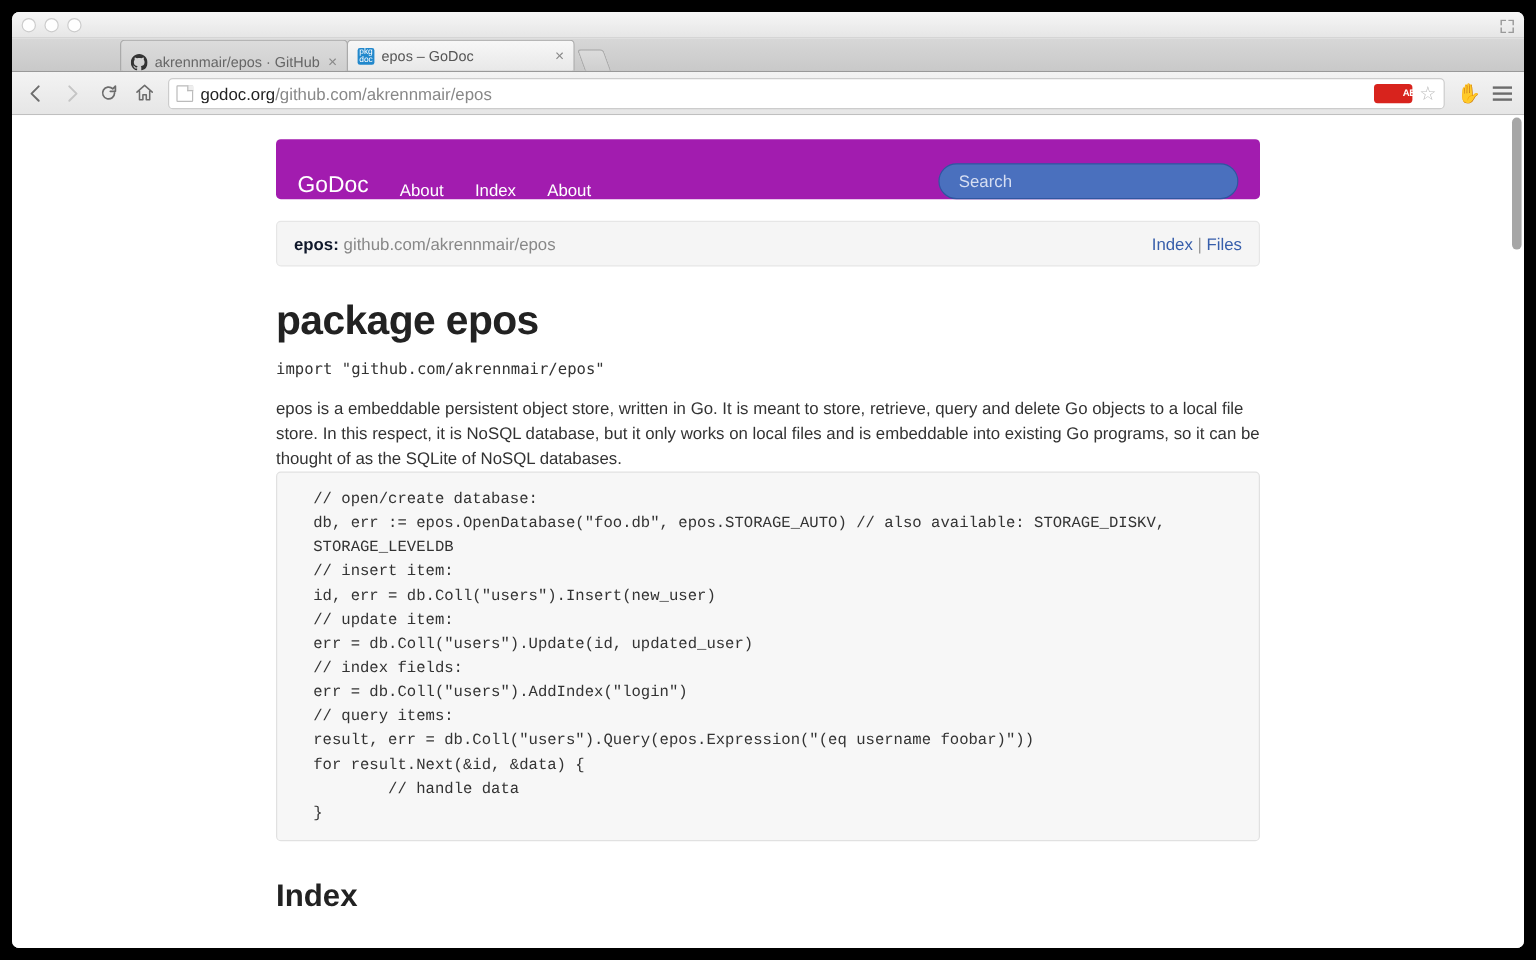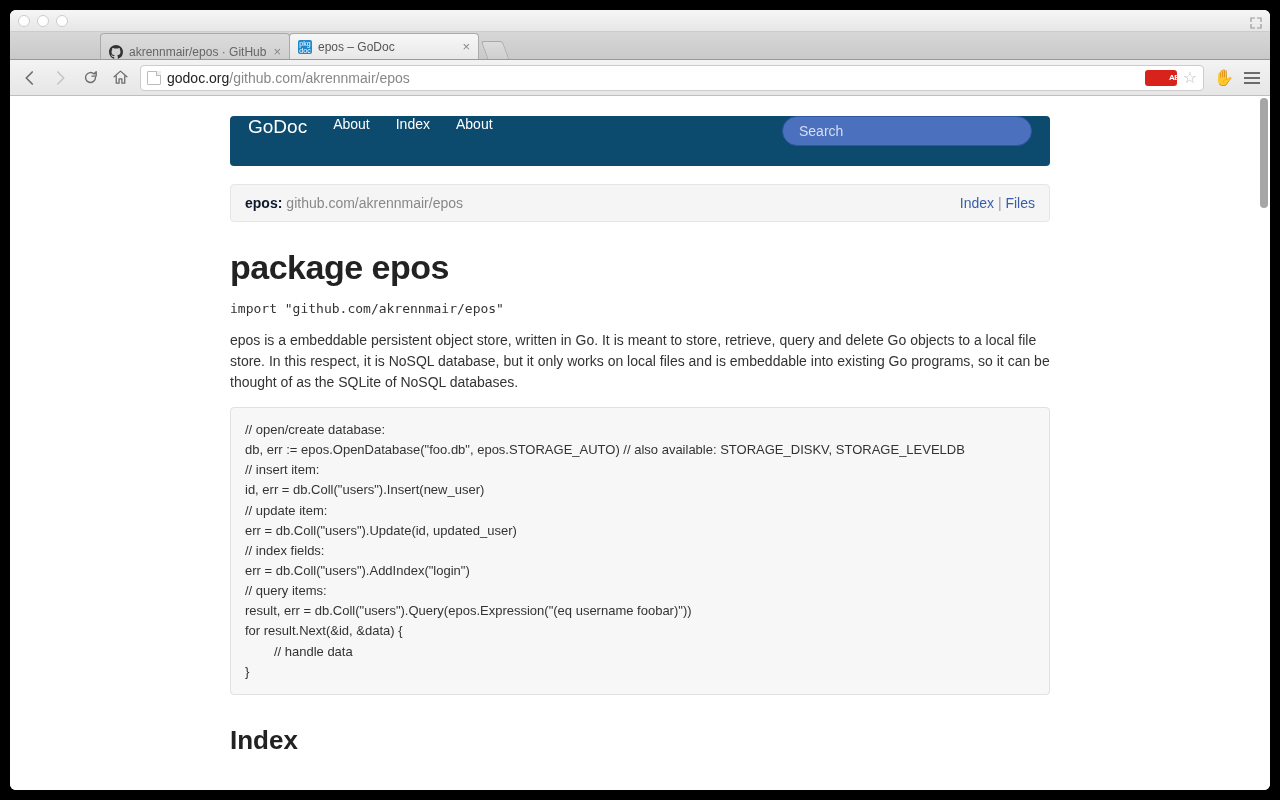--- a/index.html
+++ b/index.html
@@ -127,25 +127,25 @@
     background: rgba(0,0,0,0.35);
     border-radius: 4px;
   }
   .page {
     width: 820px;
     margin: 0 auto;
     padding-top: 20px;
   }
   
   .gd-nav {
-    background: #0c4a6e;
+    background: #a21caf;
     border-radius: 4px;
     height: 50px;
     display: flex;
-    align-items: flex-start;
+    align-items: flex-end;
     padding: 0 18px;
     gap: 26px;
     color: #fff;
   }
   .gd-brand { font-size: 19px; font-weight: 400; }
   .gd-link { font-size: 14px; color:#fff; }
   .gd-spacer { flex:1; }
   .gd-search {
     background: #4a70be;
     border: 1px solid #2f56a0;
@@ -173,25 +173,24 @@
   .crumb .right { margin-left:auto; color:#375eab; }
   .crumb .right .sep { color:#999; }
   
   h1.pkg-title { font-size: 34px; font-weight:600; color:#222; margin-top: 26px; letter-spacing:-0.5px;}
   .import-line { font-family: Menlo, Monaco, Consolas, monospace; font-size: 13px; color:#333; margin-top: 14px; }
   p.desc { font-size: 14px; color:#333; margin-top: 14px; line-height: 1.5; }
   pre.code {
     background: #f7f7f7;
     border: 1px solid #e1e1e1;
     border-radius: 4px;
-    padding: 12px 14px;
-    font-family: Liberation Sans, sans-serif;
+    padding: 12px 30px;
+    font-family: Liberation Mono, monospace;
     font-size: 13px;
     color:#333;
-    margin-top: 14px;
     line-height: 1.55;
     white-space: pre-wrap;
     word-break: break-word;
   }
   h2.idx { font-size: 26px; font-weight:600; color:#222; margin-top: 30px; }
   .gh-favicon svg { display:block; }
   .pkg-favicon {
     width:14px; height:14px; background:#28c; color:#fff; font-size:7px; font-family: Arial;
     display:flex; flex-direction:column; align-items:center; justify-content:center; line-height:1; border-radius:2px;
   }

